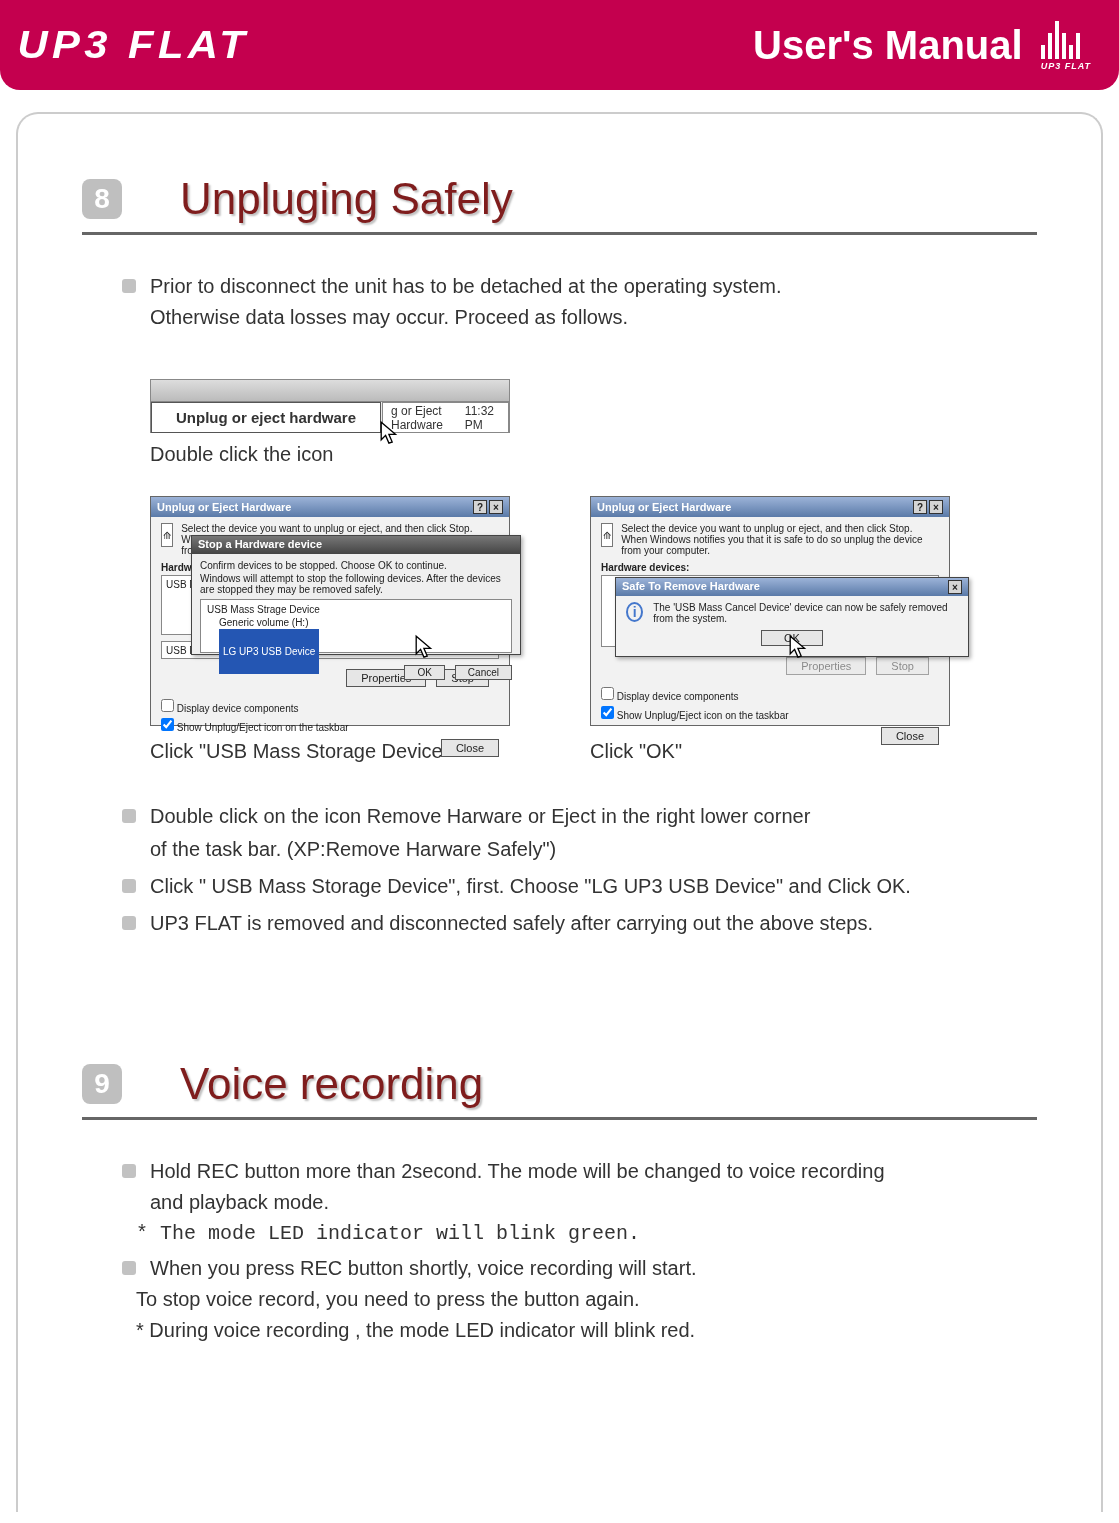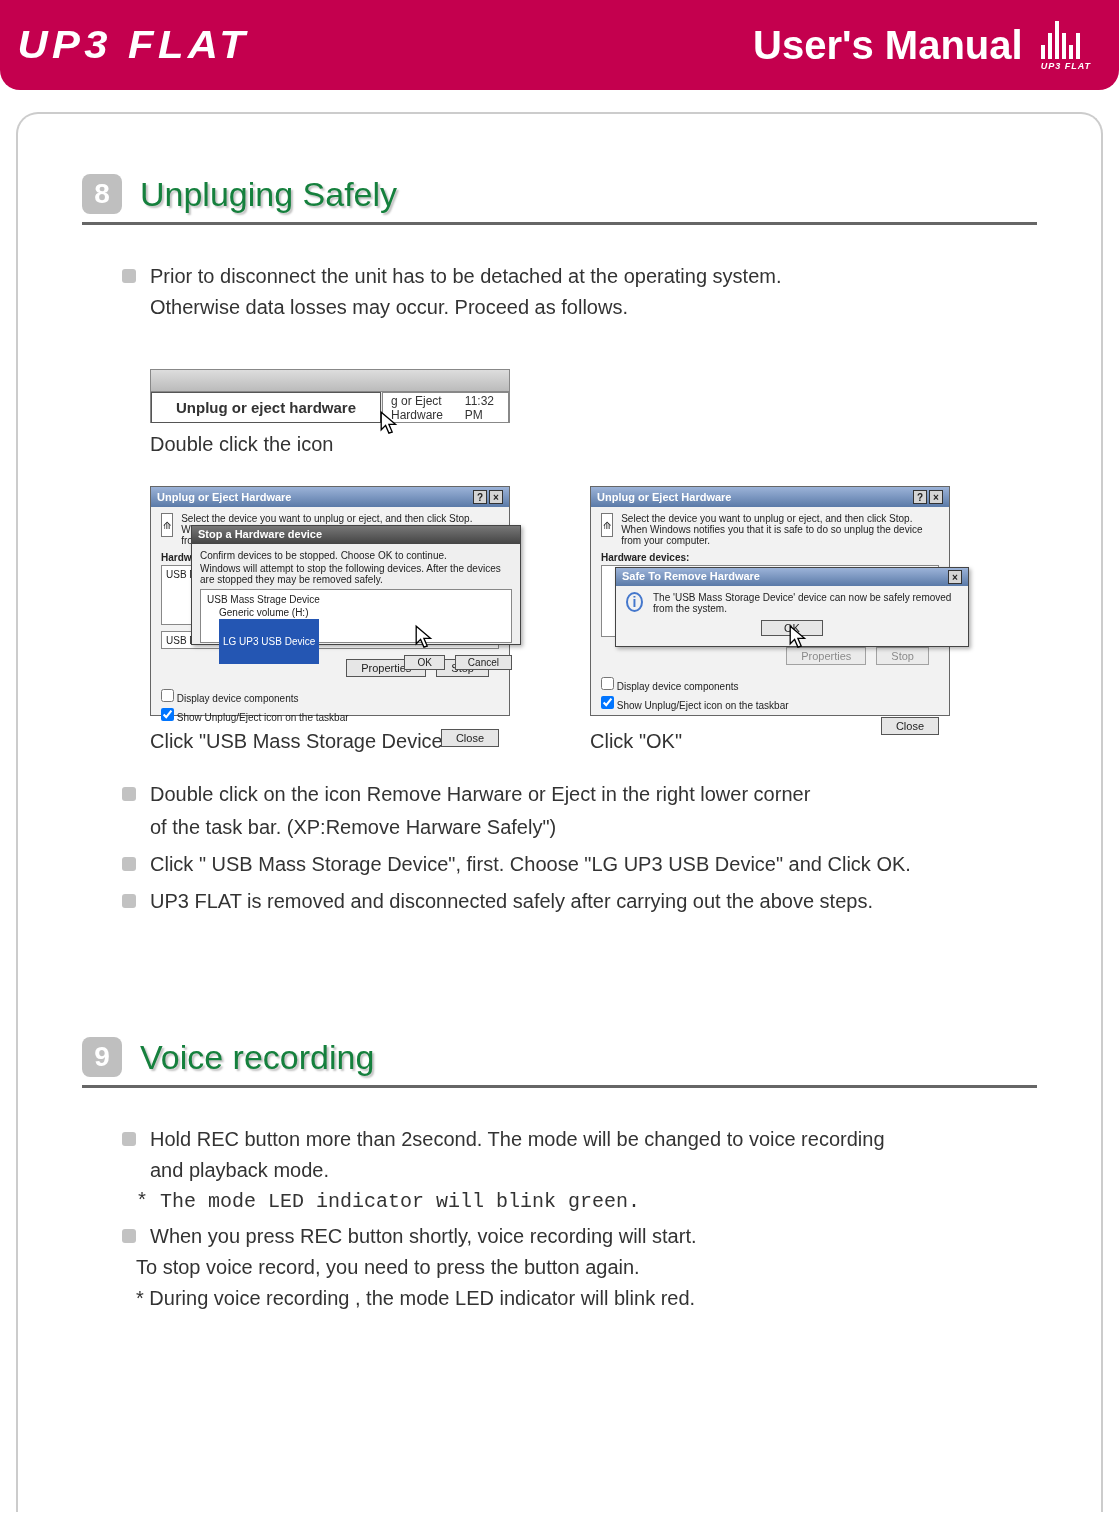--- a/index.html
+++ b/index.html
@@ -69,42 +69,43 @@
   }
   .num-badge {
     width: 40px; height: 40px;
     background:#bfbfbf;
     border-radius:8px;
     color:#fff; font-weight:900; font-size:28px;
     display:flex; align-items:center; justify-content:center;
     font-style: normal;
   }
   .section-title {
-    font-size: 34px;
-    color:#15803d;
+    font-size: 44px;
+    color:#7f1d1d;
     font-weight:500;
     text-shadow: 2px 2px 2px rgba(0,0,0,.25);
+    margin-left: 40px;
   }
 
   
   .bullet-line {
     display:flex; gap:14px;
     font-size:20px; line-height:1.55;
     margin-left: 40px;
   }
   .bullet-line .dot {
     width:14px; height:14px; background:#c2c2c2; border-radius:3px;
     margin-top:8px; flex-shrink:0;
   }
   .bullet-text { flex:1; }
   .bullet-cont { margin-left:68px; font-size:20px; line-height:1.55; }
 
   
   .group-a { margin-bottom:46px; }
-  .group-b-top { margin-top:26px; }
+  .group-b-top { margin-top:38px; }
   .group-b-top .bullet-line,
   .group-b-top .bullet-cont { margin-bottom:2px; }
 
   
   .fig1-wrap { margin-left:68px; }
   .fig1 {
     width:360px; height:54px;
     border:1px solid #888; background:#e9e9e9;
     position:relative;
   }
@@ -341,21 +342,21 @@
           <div class="btn">Close</div>
         </div>
 
         <div class="dlg2-overlay">
           <div class="title2">
             <span>Safe To Remove Hardware</span>
             <span style="background:#d5d5d5;border:1px solid #333;width:14px;height:14px;display:flex;align-items:center;justify-content:center;color:#222;font-size:10px;font-weight:bold;">×</span>
           </div>
           <div class="msg">
             <div class="info">i</div>
-            <div>The 'USB Mass Storage Device' device can now be safely removed from the system.</div>
+            <div>The 'USB Mass Cancel Device' device can now be safely removed from the system.</div>
           </div>
           <div class="okrow">
             <div class="btn">OK</div>
           </div>
           <div class="cursor" style="left:172px; top:56px;">
             <svg viewBox="0 0 20 24">
                 <path d="M2 2 L2 18 L6 14 L9 21 L12 20 L9 13 L15 13 Z" fill="#fff" stroke="#000" stroke-width="1.2"></path>
               </svg>
           </div>
         </div>

